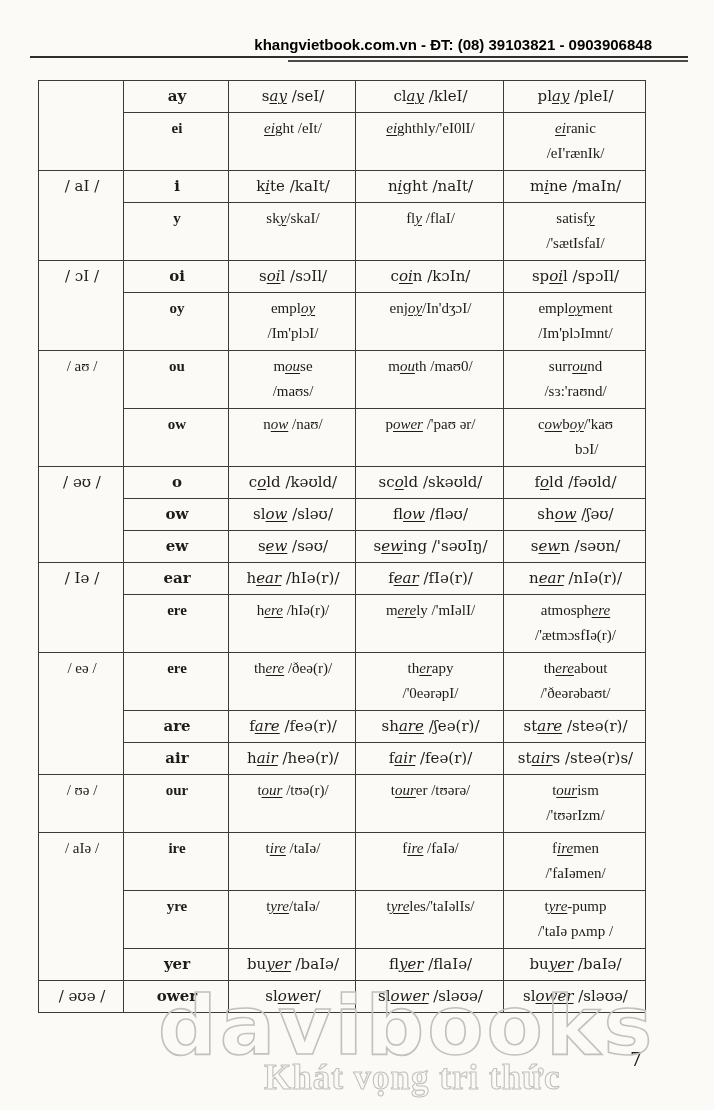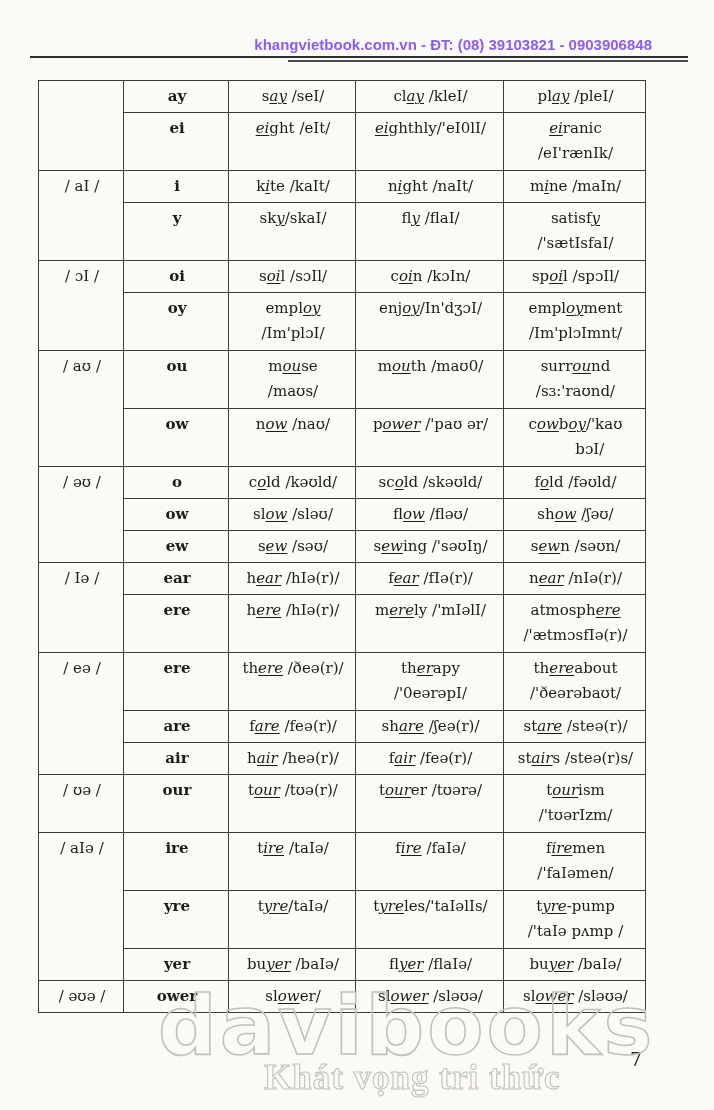--- a/index.html
+++ b/index.html
@@ -8,38 +8,38 @@
     position:relative; width:714px; height:1110px;
     background:#fbfaf6; overflow:hidden;
     font-family:"DejaVu Serif","Liberation Serif",serif;
     color:#1c1c1c;
   }
   
   #header-contact {
     position:absolute; top:36px; left:0; width:652px;
     text-align:right;
     font-family:"Liberation Sans","DejaVu Sans",sans-serif;
-    font-weight:bold; font-size:15px; color:#8b5cf6; letter-spacing:0px;
+    font-weight:bold; font-size:15px; color:#000000; letter-spacing:0px;
   }
   .rule-main { position:absolute; top:56px; left:30px; width:658px; height:2px; background:#2e2e2e; }
   .rule-sub  { position:absolute; top:60px; left:288px; width:400px; height:2px; background:#4a4a4a; }
   
   #ptable {
     position:absolute; top:80px; left:38px; width:607px;
     border-collapse:collapse; table-layout:fixed;text-align:center;
   }
   #ptable td {
     border:1.6px solid #3b3b3b;
     vertical-align:top;
     padding:3px 7px 2px 9px;
     font-size:15px; line-height:25px;
     white-space:pre;
   }
   tr.single { height:32px; }
-  tr.double { height:58px; }
+  tr.double { height:58px;font-family:Liberation Serif, serif; }
   td.phoneme { font-size:16px; padding-left:11px; }
   td.phoneme.middle { vertical-align:middle;margin-left:8px; }
   td.spelling { font-weight:bold; font-size:16px; padding-left:13px; }
   td.example u.pat { font-style:italic; text-underline-offset:2px; text-decoration-thickness:1px; }
   
   .wm { position:absolute; z-index:5; color:#d6d4d0; pointer-events:none;
         font-family:"DejaVu Sans","Liberation Sans",sans-serif; }
   @supports (-webkit-text-stroke: 1px black) {
     .wm { color:transparent; }
     #wm-brand  { -webkit-text-stroke:1.6px #c3c1bd; }

